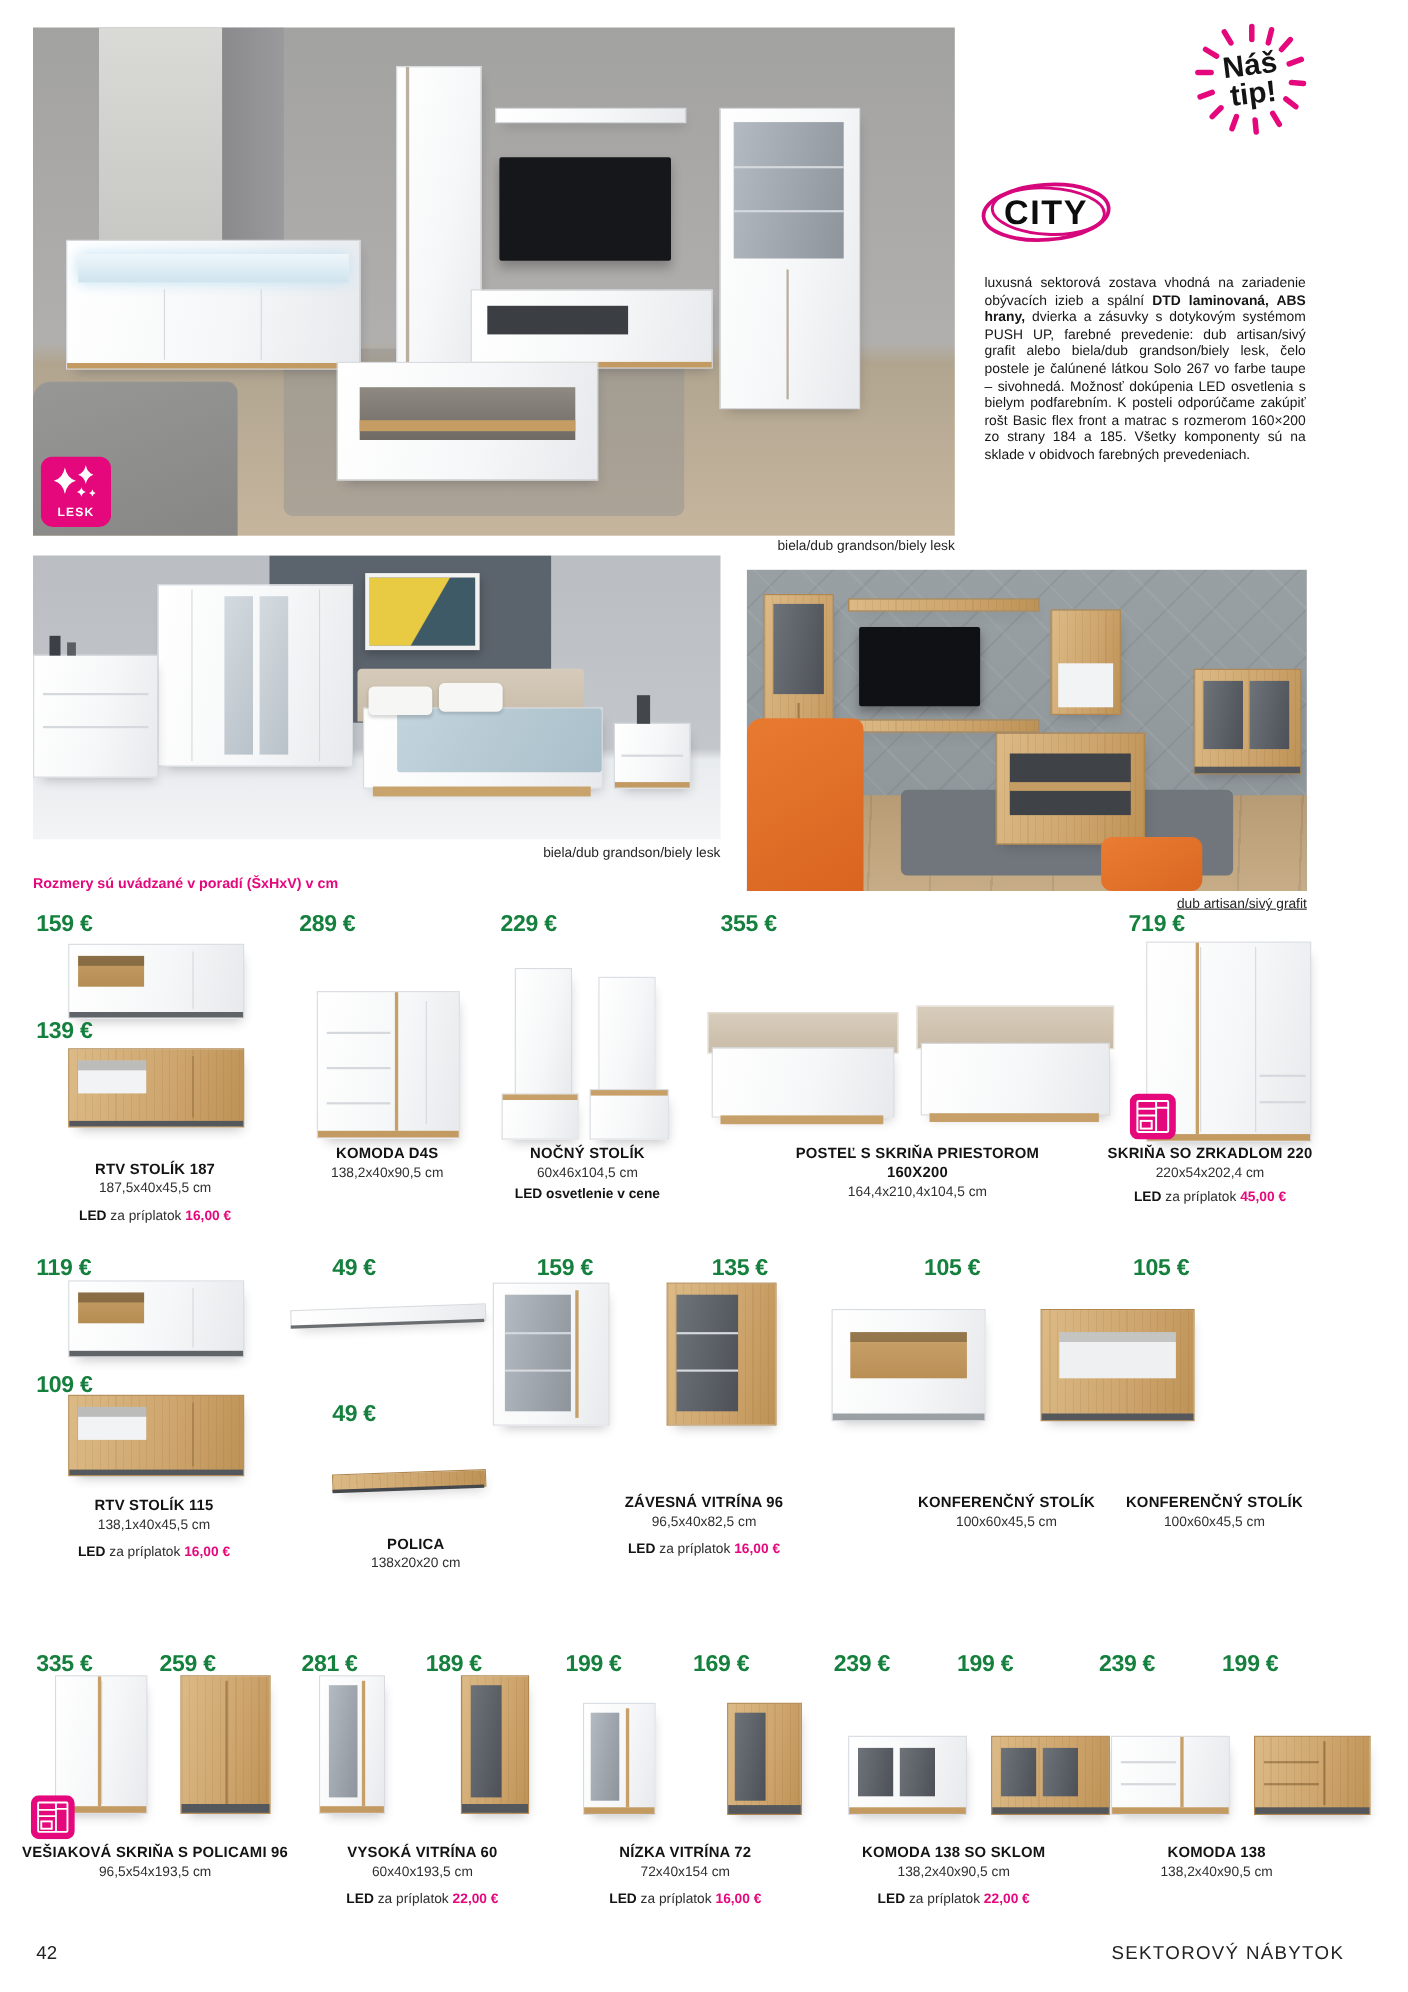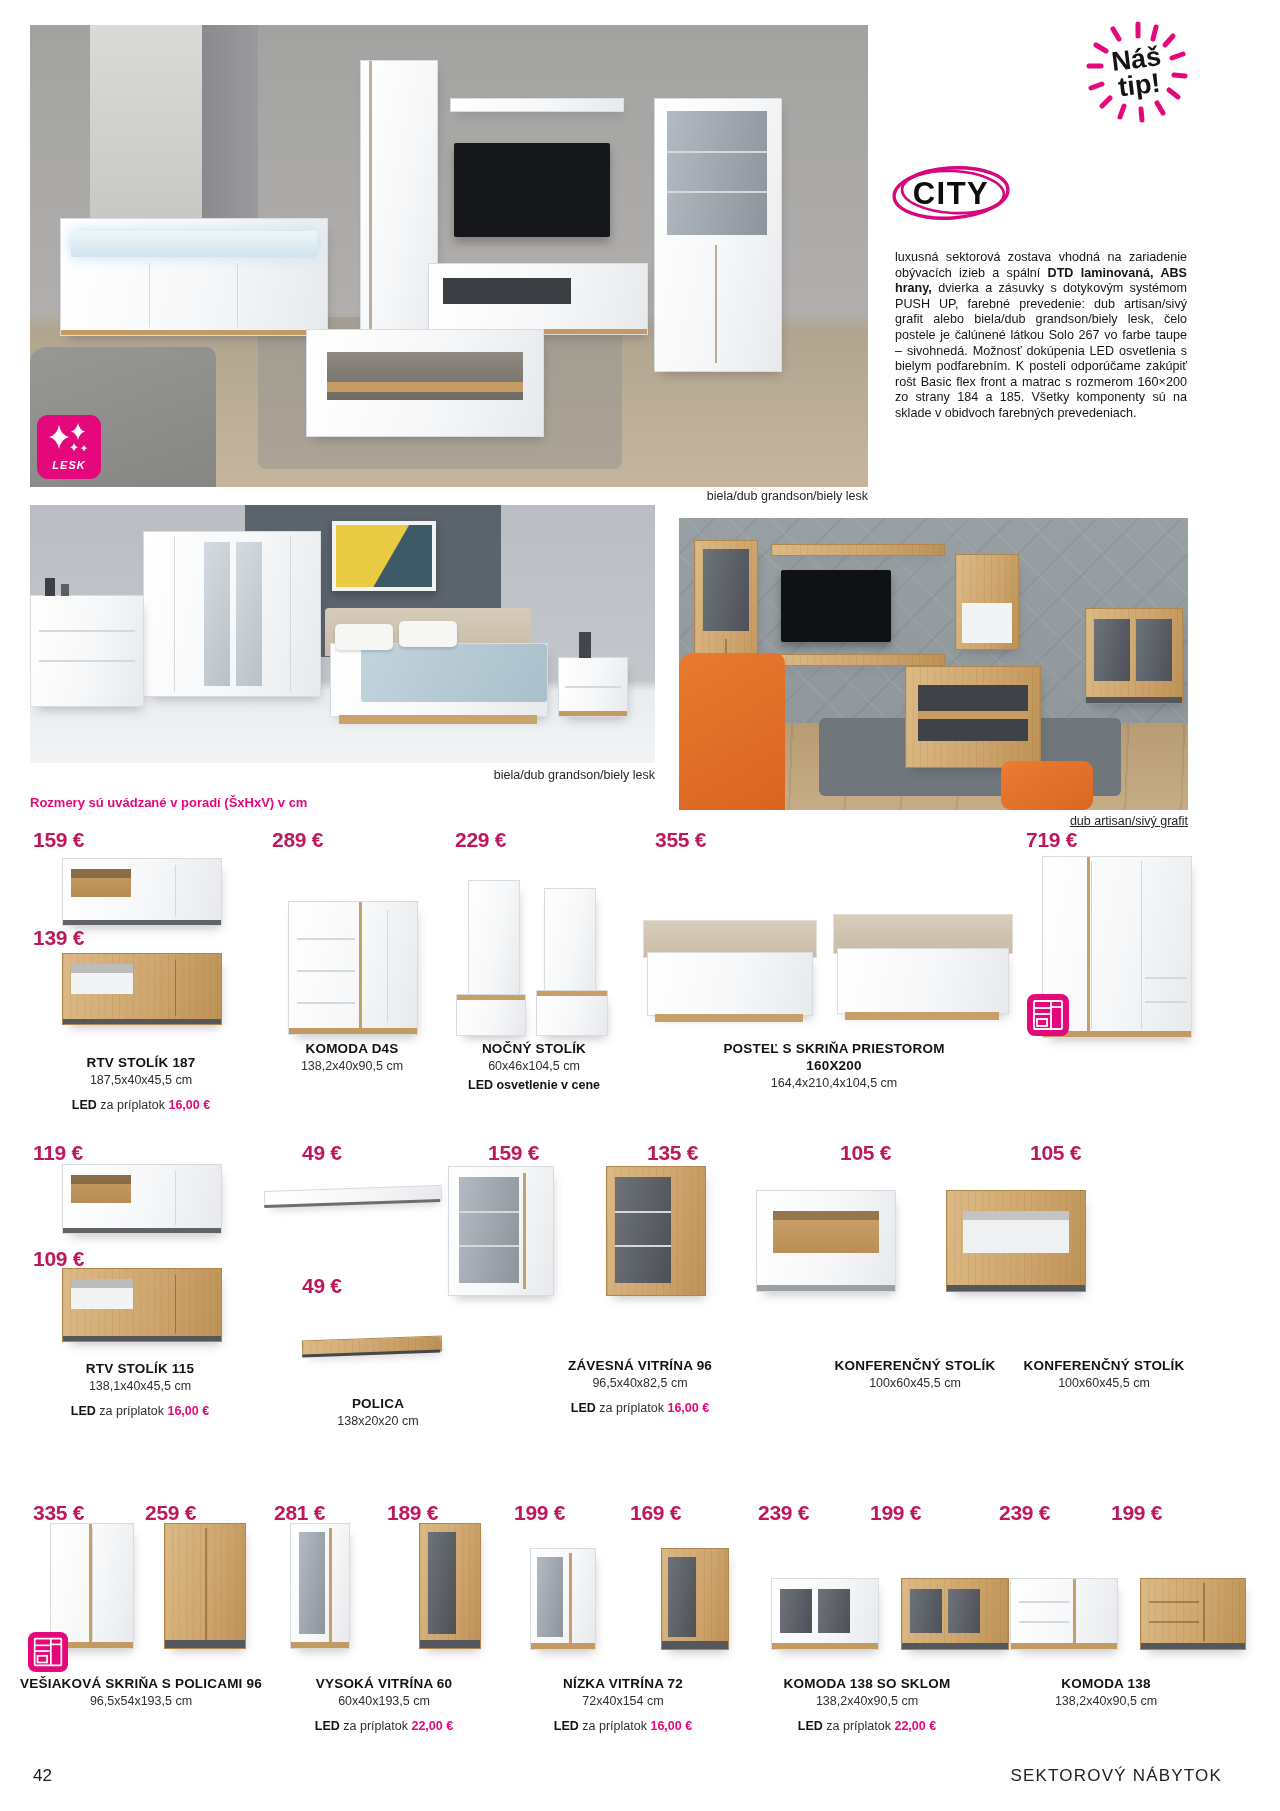--- a/index.html
+++ b/index.html
@@ -8,21 +8,21 @@
   .abs{position:absolute;}
   .photo{position:absolute;overflow:hidden;background:#b2b2b0;}
   
   .fw{background:linear-gradient(102deg,#ffffff 0%,#f6f7f8 55%,#e7e9ec 100%);border:1px solid #d8dbdf;box-shadow:3px 7px 10px -5px rgba(50,50,60,.30);}
   .fo{background:repeating-linear-gradient(90deg,rgba(120,82,32,.10) 0 1px,rgba(0,0,0,0) 1px 7px),linear-gradient(102deg,#dcba86 0%,#cda46c 60%,#bd9256 100%);border:1px solid #b1874e;box-shadow:3px 7px 10px -5px rgba(50,50,60,.30);}
   .gl{background:linear-gradient(100deg,#b3bac1 0%,#8d949c 100%);}
   .gld{background:linear-gradient(100deg,#6e737a 0%,#4d5157 100%);}
   .sm{position:absolute;background:#d5d8dc;}
   .smo{position:absolute;background:rgba(92,60,20,.40);}
   
-  .price{position:absolute;font-weight:700;font-size:21px;letter-spacing:-0.3px;color:#be185d;white-space:nowrap;}
+  .price{position:absolute;font-weight:700;font-size:21px;letter-spacing:-0.3px;color:#15803d;white-space:nowrap;}
   .plabel{position:absolute;transform:translateX(-50%);text-align:center;}
   .p-name{font-size:13.5px;font-weight:700;color:#131313;letter-spacing:.2px;white-space:nowrap;}
   .p-name2{font-size:13.5px;font-weight:700;color:#131313;letter-spacing:.2px;margin-top:2px;white-space:nowrap;}
   .p-dims{font-size:12.5px;color:#2f2f2f;margin-top:3px;white-space:nowrap;}
   .p-led{font-size:12.5px;color:#2f2f2f;margin-top:11px;white-space:nowrap;}
   .p-led b{color:#131313;}
   .p-lednote{font-size:12.5px;font-weight:700;color:#131313;margin-top:5px;white-space:nowrap;}
   .pk{color:#e4087c;font-weight:700;}
   .caption{position:absolute;font-size:12.5px;color:#262626;white-space:nowrap;}
   .note{position:absolute;left:30px;top:795px;font-size:13px;font-weight:700;color:#e4087c;}
@@ -60,21 +60,21 @@
       <div class="abs sm" style="left:12px;top:92px;width:100px;height:2px;"></div>
       <div class="abs smo" style="left:60px;top:146px;width:2px;height:118px;"></div>
     </div>
     <div class="abs fw" style="left:276px;top:304px;width:236px;height:106px;">
       <div class="abs" style="left:20px;top:22px;width:196px;height:48px;background:linear-gradient(#8e8a82,#6f6b64);"></div>
       <div class="abs" style="left:20px;top:52px;width:196px;height:10px;background:#c49c64;"></div>
     </div>
     <div class="abs" style="left:0;top:322px;width:186px;height:140px;background:linear-gradient(160deg,#979896,#868785);border-radius:16px 10px 0 0;"></div>
   </div>
 
-  <div class="abs" style="left:37px;top:415px;width:52px;height:64px;font-style:italic;">
+  <div class="abs" style="left:37px;top:415px;width:52px;height:64px;">
     <svg width="64" height="64" viewBox="0 0 64 64">
       <rect x="0" y="0" width="64" height="64" rx="11" fill="#e4087c"></rect>
       <path d="M22 10 Q24 20 32 22 Q24 24 22 34 Q20 24 12 22 Q20 20 22 10 Z" fill="#ffffff"></path>
       <path d="M41 8 Q42.5 15 48 16.5 Q42.5 18 41 25 Q39.5 18 34 16.5 Q39.5 15 41 8 Z" fill="#ffffff"></path>
       <path d="M37 28 Q37.8 31.5 41 32.3 Q37.8 33.1 37 36.6 Q36.2 33.1 33 32.3 Q36.2 31.5 37 28 Z" fill="#ffffff"></path>
       <path d="M47 30 Q47.6 32.6 50 33.2 Q47.6 33.8 47 36.4 Q46.4 33.8 44 33.2 Q46.4 32.6 47 30 Z" fill="#ffffff"></path>
       <text x="32" y="54" text-anchor="middle" font-family="Liberation Sans, sans-serif" font-size="11" font-weight="700" letter-spacing="1" fill="#ffffff">LESK</text>
     </svg>
   </div>
 
@@ -259,20 +259,25 @@
   <div class="plabel" style="left:534px;top:1041px;">
     <div class="p-name">NOČNÝ STOLÍK</div>
     <div class="p-dims">60x46x104,5 cm</div>
     <div class="p-lednote">LED osvetlenie v cene</div>
   </div>
   <div class="plabel" style="left:834px;top:1041px;">
     <div class="p-name">POSTEĽ S SKRIŇA PRIESTOROM</div>
     <div class="p-name2">160X200</div>
     <div class="p-dims">164,4x210,4x104,5 cm</div>
   </div>
+  <div class="plabel" style="left:1100px;top:1041px;">
+    <div class="p-name">SKRIŇA SO ZRKADLOM 220</div>
+    <div class="p-dims">220x54x202,4 cm</div>
+    <div class="p-led" style="margin-top:8px;"><b>LED</b> <span>za príplatok</span> <span class="pk">45,00 €</span></div>
+  </div>
 
   <div class="price" style="left:33px;top:1141px;">119 €</div>
   <div class="abs fw" style="left:62px;top:1164px;width:158px;height:68px;">
     <div class="abs" style="left:8px;top:10px;width:60px;height:28px;background:linear-gradient(#c69e66,#b58c52);"></div>
     <div class="abs" style="left:8px;top:10px;width:60px;height:9px;background:rgba(28,22,14,.35);"></div>
     <div class="abs sm" style="left:112px;top:6px;width:1px;height:54px;"></div>
     <div class="abs" style="left:0;bottom:0;width:100%;height:5px;background:#606468;"></div>
   </div>
   <div class="price" style="left:33px;top:1247px;">109 €</div>
   <div class="abs fo" style="left:62px;top:1268px;width:158px;height:72px;">

